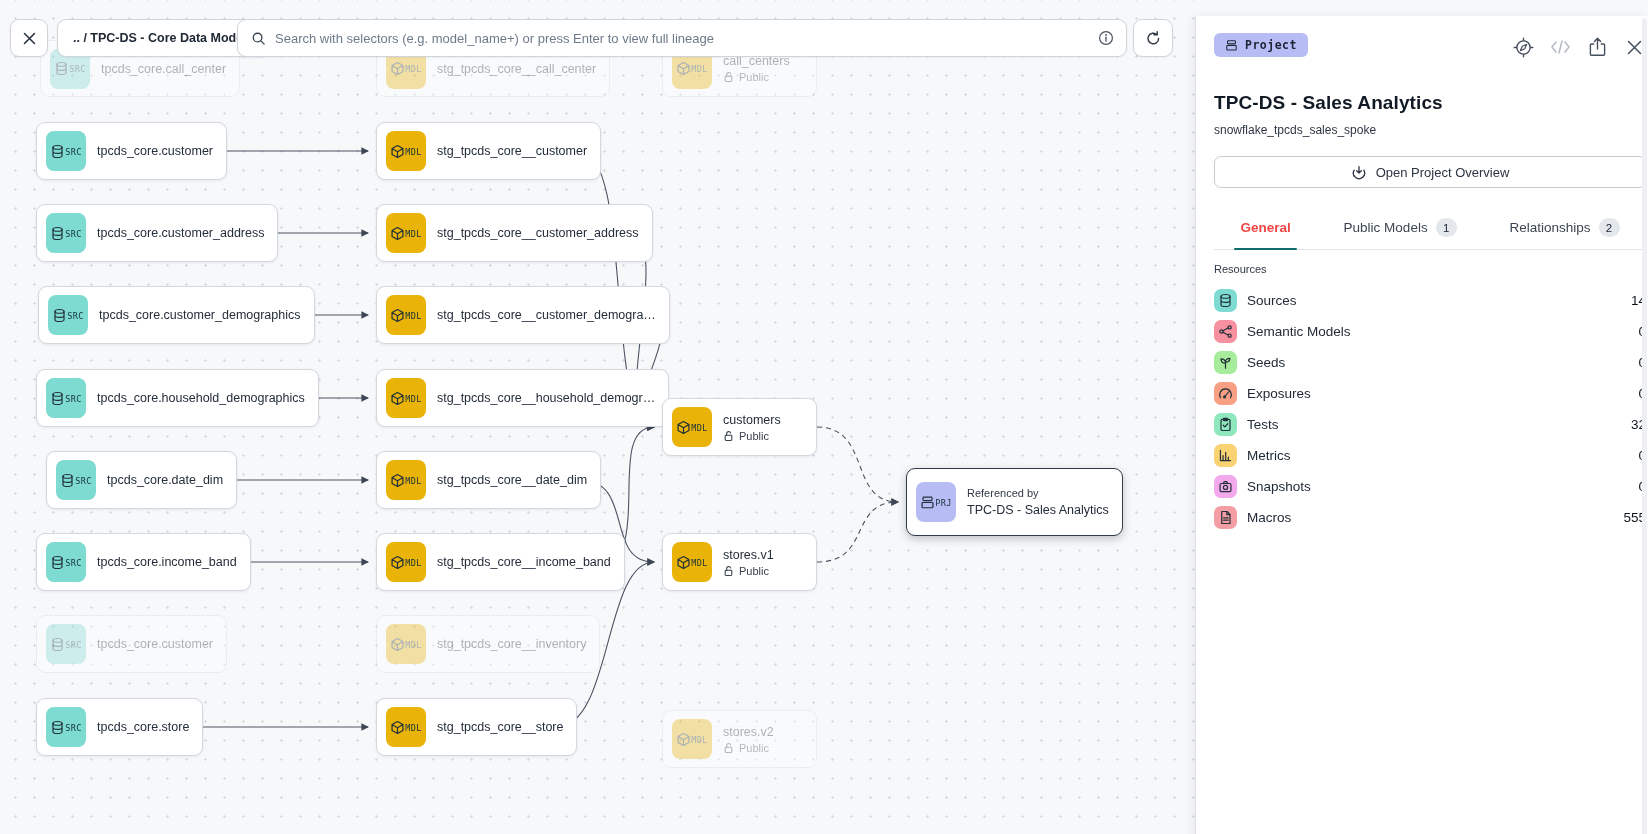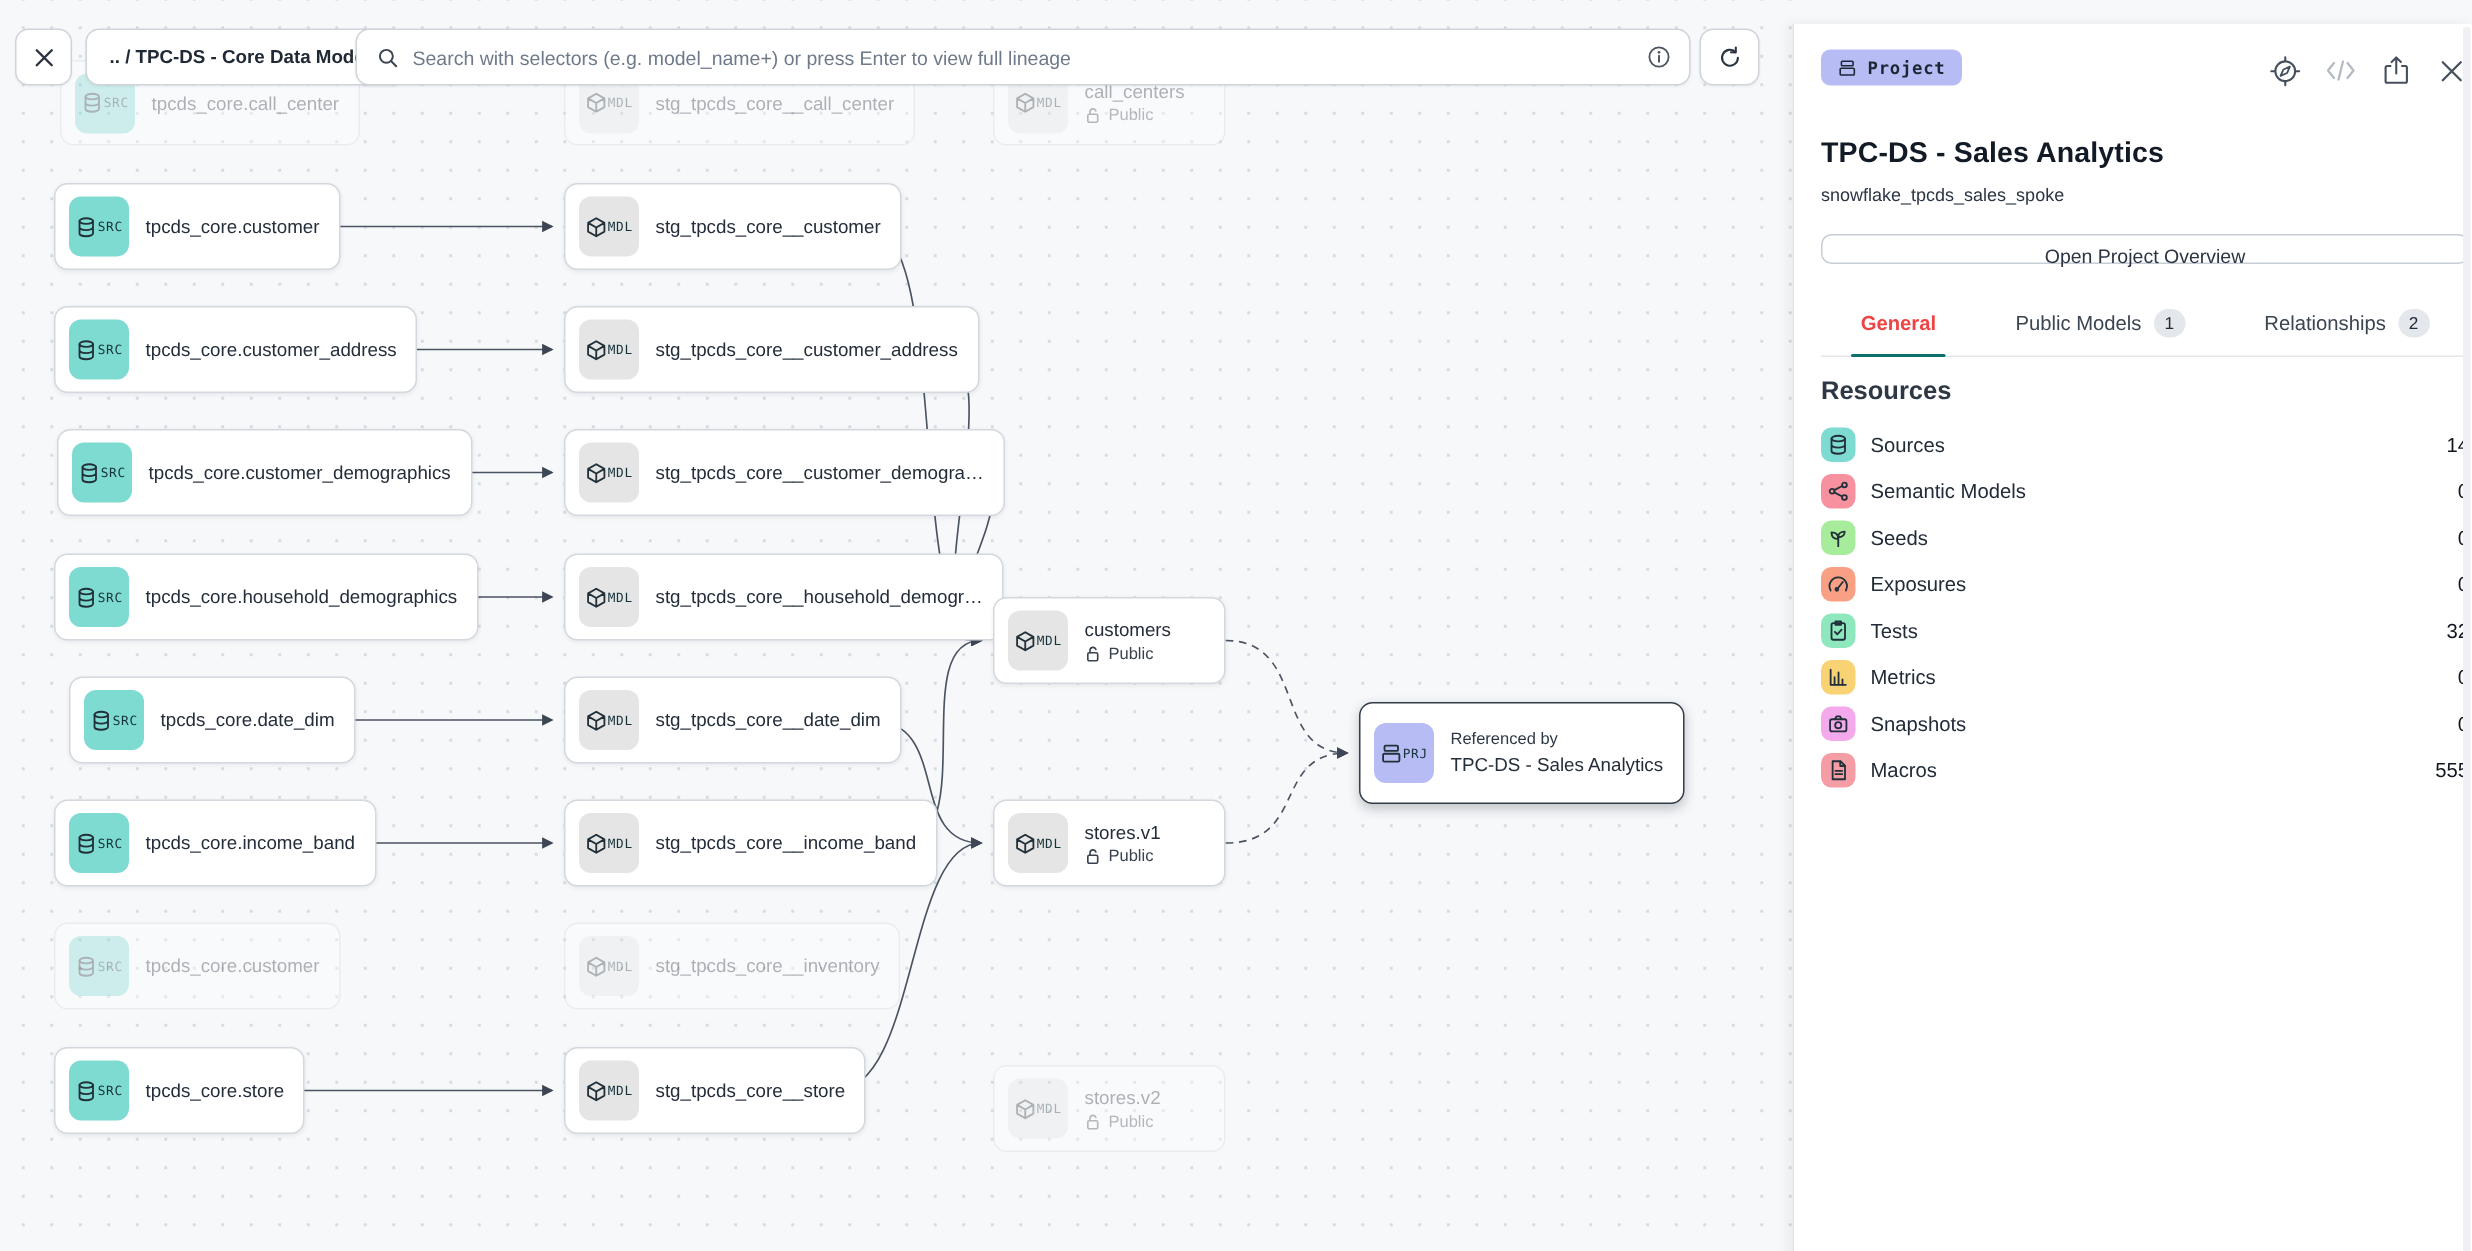--- a/index.html
+++ b/index.html
@@ -19,21 +19,21 @@
     background:#ffffff; border:1px solid #d3d8df; border-radius:9px;
     padding:8px 13px 8px 9px; box-shadow:0 1px 3px rgba(25,35,50,.08); white-space:nowrap; }
   .node.faded { opacity:.35; box-shadow:none; }
   .node.selected { border:1.4px solid #333d4a; box-shadow:0 3px 8px rgba(25,35,50,.25); }
   .nbadge { width:40px; height:40px; border-radius:8px; flex:none;
     display:flex; flex-direction:row; align-items:center; justify-content:center; gap:0; }
   .nbadge svg { display:block; }
   .nbadge .btxt { font-family:"DejaVu Sans Mono",monospace; font-size:8.5px;
     letter-spacing:.4px; color:#16323a; margin-top:1px; }
   .nbadge.src { background:#7edbd1; }
-  .nbadge.mdl { background:#e5e5e5; }
+  .nbadge.mdl { background:#eab308; }
   .nbadge.prj { background:#b7bcf5; }
   .ntext { display:flex; flex-direction:column; justify-content:center; }
   .nlabel { font-size:12.5px; color:#242d3a; }
   .nref { font-size:11px; color:#2e3846; margin-bottom:4px; }
   .npublic { display:flex; align-items:center; gap:5px; font-size:11px; color:#39424f; margin-top:3px; }
   .npublic svg { display:block; }
 
   .edge { fill:none; stroke:#4a5362; stroke-width:1.1px; }
   .edge.dashed { stroke-dasharray:5 4; }
 
@@ -63,35 +63,35 @@
   .pbadge { display:inline-flex; align-items:center; gap:7px; background:#b7bcf5;
     border-radius:6px; padding:5px 11px; font-family:"DejaVu Sans Mono",monospace;
     font-size:11.5px; font-weight:700; color:#1d2636; letter-spacing:.5px; }
   .picons { display:flex; align-items:center; gap:13px; margin-top:2px; }
   .picon { width:24px; height:24px; display:flex; align-items:center; justify-content:center;
     cursor:pointer; color:#454f5e; }
   .picon.disabled { color:#b3bac4; cursor:default; }
   .picon svg { display:block; }
   #panel-title { margin-top:33px; font-size:19px; font-weight:700; color:#121a26; letter-spacing:.1px; }
   #panel-subtitle { margin-top:9px; font-size:12px; color:#2c3543; }
-  #overview-btn { margin-top:19px; width:100%; height:20px; background:#fff;
+  #overview-btn { margin-top:19px; width:100%; height:32px; background:#fff;
     border:1px solid #c7cdd5; border-radius:7px; display:flex; align-items:center;
     justify-content:center; gap:9px; font-size:13px; color:#2b3442; cursor:pointer;
-    font-family:"Liberation Sans","DejaVu Sans",sans-serif;flex-direction:column; }
+    font-family:"Liberation Sans","DejaVu Sans",sans-serif; }
   #tabs { margin-top:21px; display:flex; justify-content:space-around;
     border-bottom:1px solid #e2e5ea; }
   .tab { position:relative; display:flex; align-items:center; gap:8px; padding:9px 2px 12px;
     font-size:13.5px; color:#3b4552; cursor:pointer; }
   .tab.active { color:#ef4444; font-weight:700;justify-content:flex-end; }
   .tab.active::after { content:""; position:absolute; left:-4px; right:-4px; bottom:-1px;
     height:2.5px; background:#0e6e6e; border-radius:2px; }
   .tab-count { background:#e4e7ec; border-radius:10px; min-width:21px; height:19px;
     display:flex; align-items:center; justify-content:center; font-size:11.5px;
     color:#222b38; padding:0 7px; font-weight:400; }
-  #resources-heading { margin-top:13px; font-size:17px; font-weight:700; color:#2e3744; }
+  #resources-heading { margin-top:13px; font-size:11px; font-weight:400; color:#2e3744; }
   #resources { margin-top:10px; }
   .res-row { display:flex; align-items:center; height:31px; gap:10px; cursor:pointer; }
   .res-icon { width:23px; height:23px; border-radius:7px; flex:none;
     display:flex; align-items:center; justify-content:center; color:#243039; }
   .res-icon svg { display:block; }
   .res-label { font-size:13.5px; color:#222b38; flex:1; }
   .res-count { font-size:13.5px; color:#10161f; font-weight:400; }
 </style>
 </head>
 <body>

